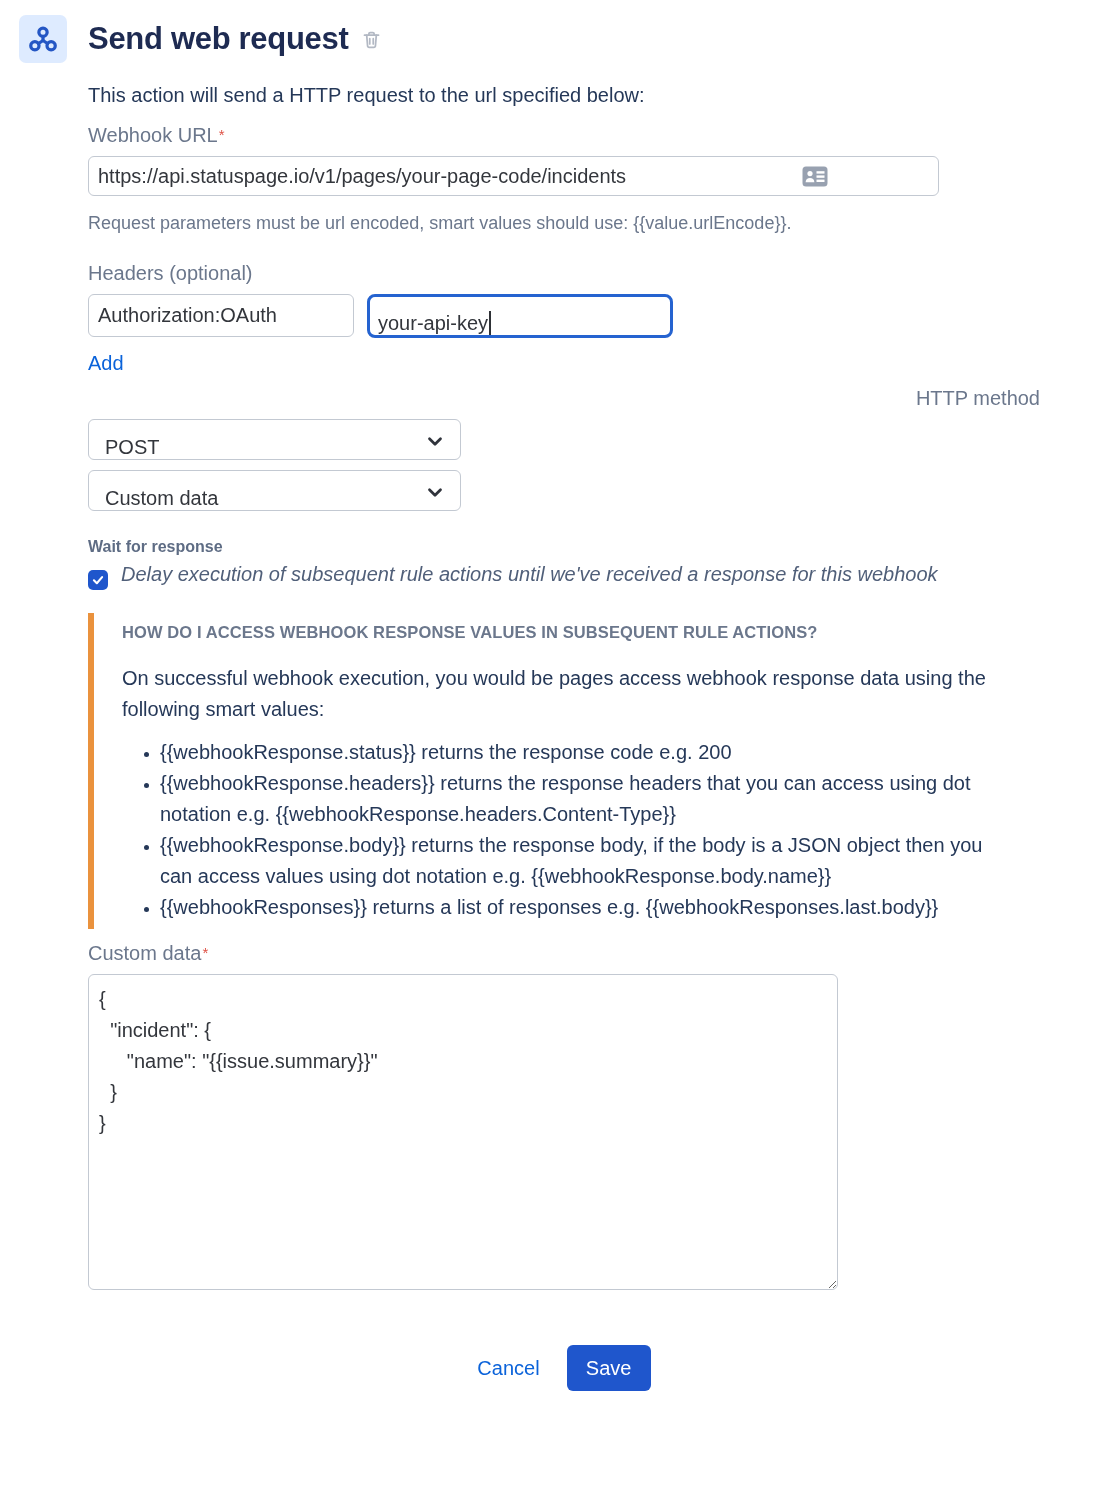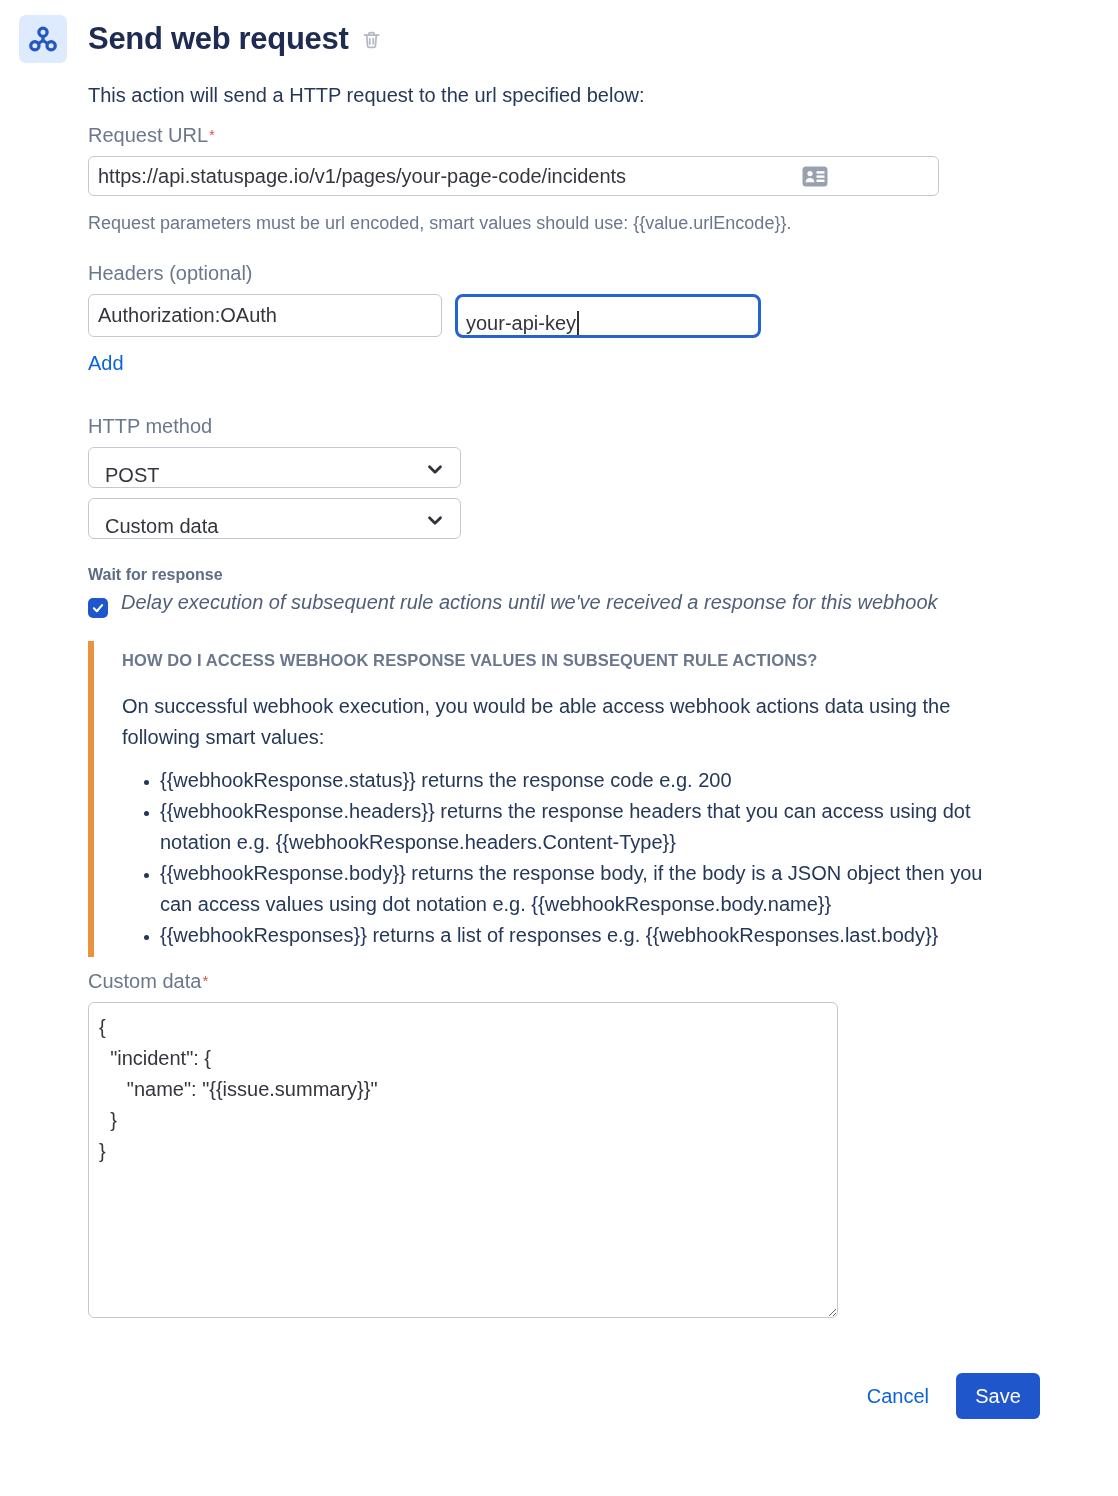--- a/index.html
+++ b/index.html
@@ -44,21 +44,21 @@
     width:851px;height:40px;border:1px solid var(--input-border);border-radius:6px;
     padding:0 40px 0 9px;font-family:inherit;font-size:20px;color:var(--input-text);
     background:#fff;outline:none;
   }
   .field-icon-btn{position:absolute;right:8px;top:8px;width:30px;height:24px;
     display:flex;align-items:center;justify-content:center;cursor:pointer;color:#98a1b0;}
 
   .helper{margin:16px 0 0;font-size:18px;color:var(--label-gray);line-height:22px;}
 
   .headers-row{margin-top:10px;display:flex;align-items:flex-start;gap:13px;}
-  .hdr-key{width:354px;height:43px;border:1px solid var(--input-border);border-radius:6px;
+  .hdr-key{width:266px;height:43px;border:1px solid var(--input-border);border-radius:6px;
     padding:0 9px;font-family:inherit;font-size:20px;color:var(--input-text);outline:none;}
   .fake-input{
     width:306px;height:44px;border:3px solid var(--focus-blue);border-radius:8px;
     display:flex;align-items:flex-end;padding:0 8px;font-size:20px;color:var(--input-text);
     background:#fff;cursor:text;
   }
   .caret{display:inline-block;width:2px;height:24px;background:#2e3136;margin-left:1px;}
 
   .add-link{display:inline-block;margin-top:14px;font-size:20px;color:var(--link-blue);
     text-decoration:none;cursor:pointer;}
@@ -84,21 +84,21 @@
   .info-panel li{font-size:20px;color:var(--body-navy);line-height:31px;max-width:860px;}
   .info-panel li::marker{color:var(--body-navy);font-size:16px;}
 
   .custom-label{margin-top:13px;}
   .custom-textarea{
     margin-top:10px;width:750px;height:316px;border:1px solid var(--input-border);border-radius:6px;
     padding:9px 10px;font-family:inherit;font-size:20px;line-height:31px;color:var(--input-text);
     resize:both;outline:none;display:block;background:#fff;
   }
 
-  .footer{margin-top:55px;width:952px;display:flex;justify-content:flex-end;align-items:center;gap:27px;}
+  .footer{margin-top:55px;width:952px;display:flex;justify-content:center;align-items:center;gap:27px;}
   .cancel-link{font-size:20px;color:var(--link-blue);text-decoration:none;cursor:pointer;}
   .save-btn{
     min-width:84px;height:46px;border:none;border-radius:6px;background:var(--accent-blue);
     color:#fff;font-family:inherit;font-size:20px;font-weight:500;cursor:pointer;padding:0 4px;
   }
 </style>
 </head>
 <body>
 
 <div class="page">
@@ -122,21 +122,21 @@
         <path d="M10 11v6M14 11v6"></path>
       </svg>
     </span>
   </div>
 
   <div class="content">
 
     <p class="desc">This action will send a HTTP request to the url specified below:</p>
 
     <div class="field-label">
-      <span>Request URL</span><span class="req">*</span>
+      <span>Webhook URL</span><span class="req">*</span>
     </div>
     <div class="input-wrap">
       <input class="text-input" type="text" spellcheck="false" value="https://api.statuspage.io/v1/pages/your-page-code/incidents" style="">
       <span class="field-icon-btn">
         <svg width="26" height="21" viewBox="0 0 26 21">
           <rect x="0.5" y="0.5" width="25" height="20" rx="3.5" fill="currentColor"></rect>
           <circle cx="8" cy="7.6" r="2.6" fill="#ffffff"></circle>
           <path d="M3.6 16.2c0-2.6 2-4.2 4.4-4.2s4.4 1.6 4.4 4.2z" fill="#ffffff"></path>
           <rect x="14.5" y="5.2" width="8" height="2.4" fill="#ffffff"></rect>
           <rect x="14.5" y="9.4" width="8" height="2.4" fill="#ffffff"></rect>
@@ -149,21 +149,21 @@
     <div class="field-label" style="margin-top:28px;">Headers (optional)</div>
     <div class="headers-row">
       <input class="hdr-key" type="text" spellcheck="false" value="Authorization:OAuth" style="">
       <div class="fake-input">
         <span>your-api-key</span>
           <span class="caret"></span>
       </div>
     </div>
     <a class="add-link">Add</a>
 
-    <div class="field-label" style="margin-top:40px;">HTTP method</div>
+    <div class="field-label" style="margin-top:12px;text-align:right;">HTTP method</div>
     <div class="select">
       <span>POST</span>
       <span class="chev">
         <svg width="22" height="22" viewBox="0 0 24 24" fill="none" stroke="currentColor" stroke-width="3" stroke-linecap="round" stroke-linejoin="round">
           <polyline points="6,9.5 12,15.5 18,9.5"></polyline>
         </svg>
       </span>
     </div>
 
     <div class="select">
@@ -180,21 +180,21 @@
       <span class="checkbox">
         <svg width="14" height="14" viewBox="0 0 24 24" fill="none" stroke="#ffffff" stroke-width="3.6" stroke-linecap="round" stroke-linejoin="round">
           <polyline points="5,12.5 10,17.5 19,7"></polyline>
         </svg>
       </span>
       <div class="chk-text">Delay execution of subsequent rule actions until we've received a response for this webhook</div>
     </div>
 
     <div class="info-panel">
       <div class="info-heading">HOW DO I ACCESS WEBHOOK RESPONSE VALUES IN SUBSEQUENT RULE ACTIONS?</div>
-      <p class="info-intro">On successful webhook execution, you would be able access webhook actions data using the following smart values:</p>
+      <p class="info-intro">On successful webhook execution, you would be pages access webhook response data using the following smart values:</p>
       <ul>
         <li>{{webhookResponse.status}} returns the response code e.g. 200</li>
         <li>{{webhookResponse.headers}} returns the response headers that you can access using dot notation e.g. {{webhookResponse.headers.Content-Type}}</li>
         <li>{{webhookResponse.body}} returns the response body, if the body is a JSON object then you can access values using dot notation e.g. {{webhookResponse.body.name}}</li>
         <li>{{webhookResponses}} returns a list of responses e.g. {{webhookResponses.last.body}}</li>
       </ul>
     </div>
 
     <div class="field-label custom-label">
       <span>Custom data</span><span class="req">*</span>

